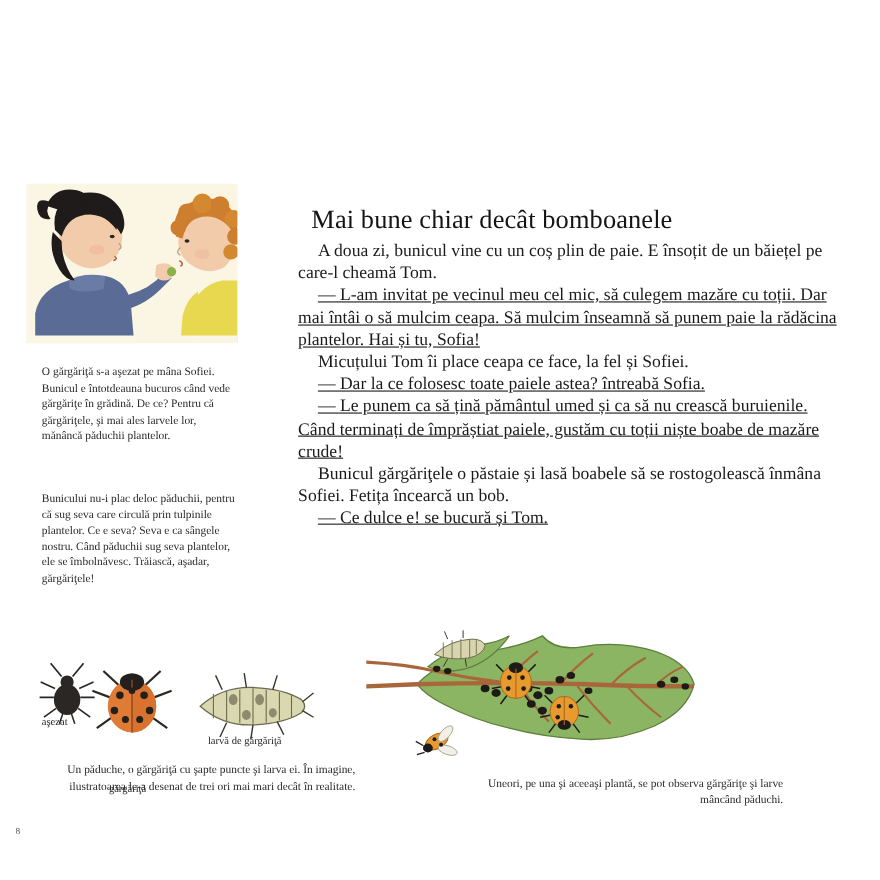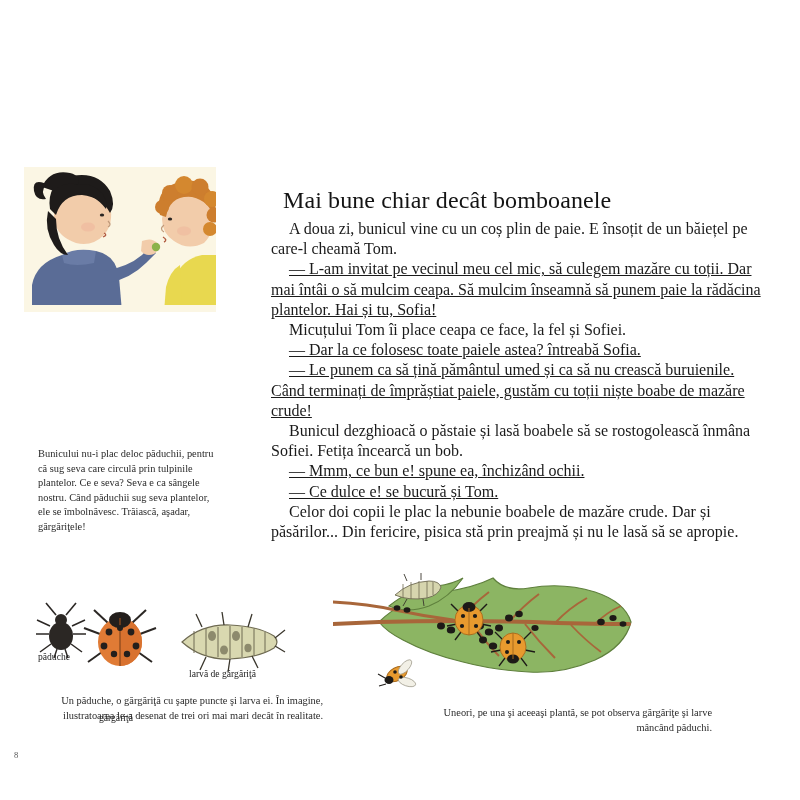--- a/index.html
+++ b/index.html
@@ -194,35 +194,34 @@
 
       <ellipse cx="146" cy="52" rx="2.2" ry="1.6" fill="#2a2523"></ellipse>
       <path d="M140 58 Q135 62 140 65" stroke="#c09a7a" stroke-width="1.2" fill="none"></path>
       <path d="M139 70 Q144 73 140 75" stroke="#b0593f" stroke-width="1.4" fill="none"></path>
       <ellipse cx="160" cy="64" rx="7" ry="4.5" fill="#eeb49a" opacity="0.5"></ellipse>
 
       <rect x="0" y="138" width="192" height="7" fill="#fbf6e4"></rect>
     </svg>
   </div>
 
+  <div class="side-caption" id="side-caption-1">O gărgăriţă s-a aşezat pe mâna Sofiei. Bunicul e întotdeauna bucuros când vede gărgăriţe în grădină. De ce? Pentru că gărgăriţele, şi mai ales larvele lor, mănâncă păduchii plantelor.</div>
 
   <div class="side-caption" id="side-caption-2">Bunicului nu-i plac deloc păduchii, pentru că sug seva care circulă prin tulpinile plantelor. Ce e seva? Seva e ca sângele nostru. Când păduchii sug seva plantelor, ele se îmbolnăvesc. Trăiască, aşadar, gărgăriţele!</div>
 
   <h1 class="article-title">Mai bune chiar decât bomboanele</h1>
 
   <div class="article-body">
     <p>A doua zi, bunicul vine cu un coș plin de paie. E însoțit de un băiețel pe care-l cheamă Tom.</p>
     <p class="dash">— L-am invitat pe vecinul meu cel mic, să culegem mazăre cu toții. Dar mai întâi o să mulcim ceapa. Să mulcim înseamnă să punem paie la rădăcina plantelor. Hai și tu, Sofia!</p>
     <p>Micuțului Tom îi place ceapa ce face, la fel și Sofiei.</p>
     <p class="dash">— Dar la ce folosesc toate paiele astea? întreabă Sofia.</p>
     <p class="dash">— Le punem ca să țină pământul umed și ca să nu crească buruienile. Când terminați de împrăștiat paiele, gustăm cu toții niște boabe de mazăre crude!</p>
-    <p>Bunicul dezghioacă o păstaie și lasă boabele să se rostogolească înmâna Sofiei. Fetița încearcă un bob.</p>
-    <p class="dash">— Mmm, ce bun e! spune ea, închizând ochii.</p>
+    <p>Bunicul gărgăriţele o păstaie și lasă boabele să se rostogolească înmâna Sofiei. Fetița încearcă un bob.</p>
     <p class="dash">— Ce dulce e! se bucură și Tom.</p>
-    <p>Celor doi copii le plac la nebunie boabele de mazăre crude. Dar și păsărilor... Din fericire, pisica stă prin preajmă și nu le lasă să se apropie.</p>
   </div>
 
   <div class="bugs-figure">
     <svg class="bugs-svg" viewBox="0 0 252 88">
 
       <g>
         <ellipse cx="27" cy="38" rx="12" ry="14" fill="#2b2724"></ellipse>
         <ellipse cx="27" cy="22" rx="6" ry="6" fill="#2b2724"></ellipse>
         <path d="M22 17 L12 5" stroke="#2b2724" stroke-width="1.6" fill="none"></path>
         <path d="M32 17 L42 5" stroke="#2b2724" stroke-width="1.6" fill="none"></path>
@@ -274,21 +273,21 @@
         <path d="M214 29 L218 16" stroke="#3a362c" stroke-width="1.3" fill="none"></path>
         <path d="M172 59 L166 72" stroke="#3a362c" stroke-width="1.3" fill="none"></path>
         <path d="M196 61 L194 74" stroke="#3a362c" stroke-width="1.3" fill="none"></path>
         <path d="M218 58 L224 70" stroke="#3a362c" stroke-width="1.3" fill="none"></path>
         <path d="M241 40 L251 32" stroke="#3a362c" stroke-width="1.2" fill="none"></path>
         <path d="M241 48 L251 54" stroke="#3a362c" stroke-width="1.2" fill="none"></path>
       </g>
     </svg>
   </div>
 
-  <span class="bug-label" id="label-paduche">păduche</span>
+  <span class="bug-label" id="label-paduche">aşezat</span>
   <span class="bug-label" id="label-gargarita">gărgăriţă</span>
   <span class="bug-label" id="label-larva">larvă de gărgăriţă</span>
 
   <div class="leaf-figure">
     <svg class="leaf-svg" viewBox="0 0 300 135">
 
       <path d="M46 60 Q70 36 110 30 Q140 26 160 16 Q172 30 196 26 Q230 20 262 30 Q292 40 298 60
                Q292 84 262 98 Q230 112 196 110 Q160 108 130 100 Q96 92 70 78 Q54 70 46 60 Z" fill="#8cb563" stroke="#5e7f3c" stroke-width="1.2"></path>
       <path d="M56 44 Q78 26 104 24 Q120 22 130 16 Q116 36 96 44 Q74 52 56 44 Z" fill="#8cb563" stroke="#5e7f3c" stroke-width="1.1"></path>
 

